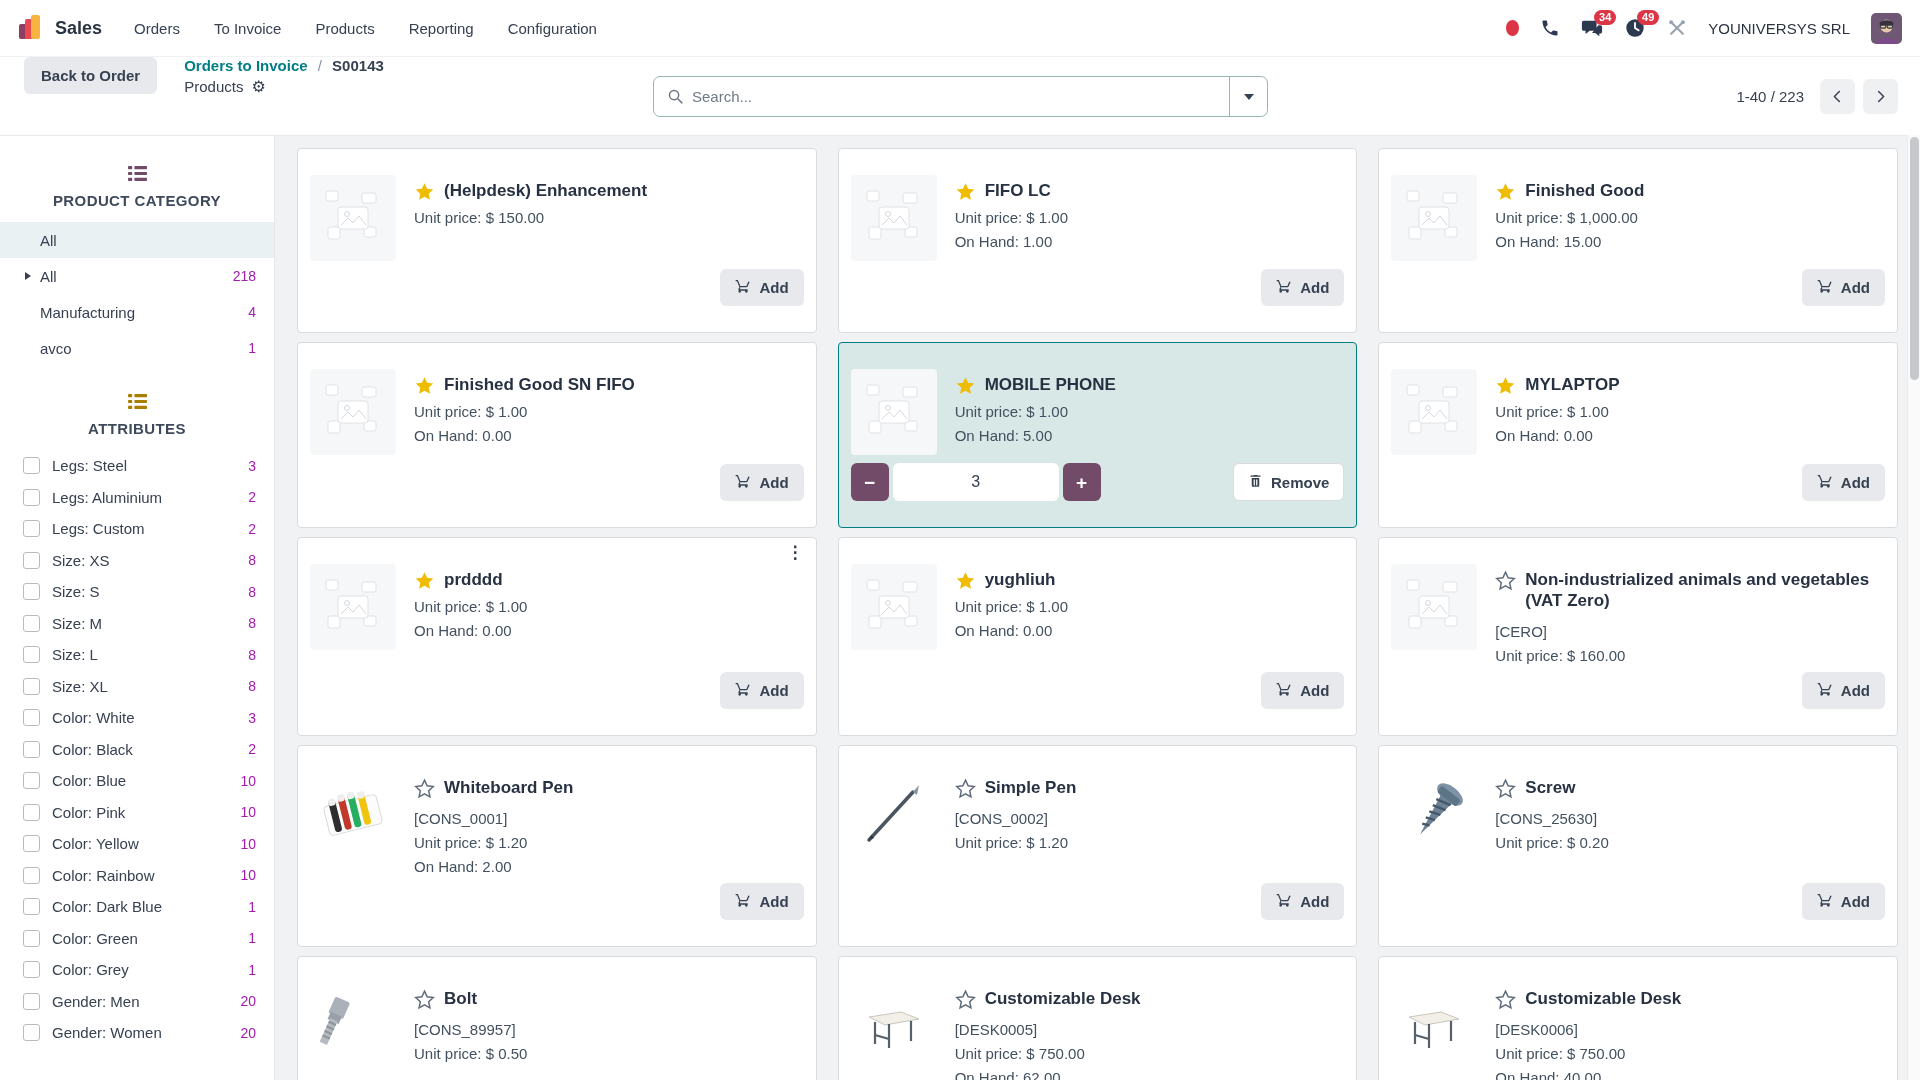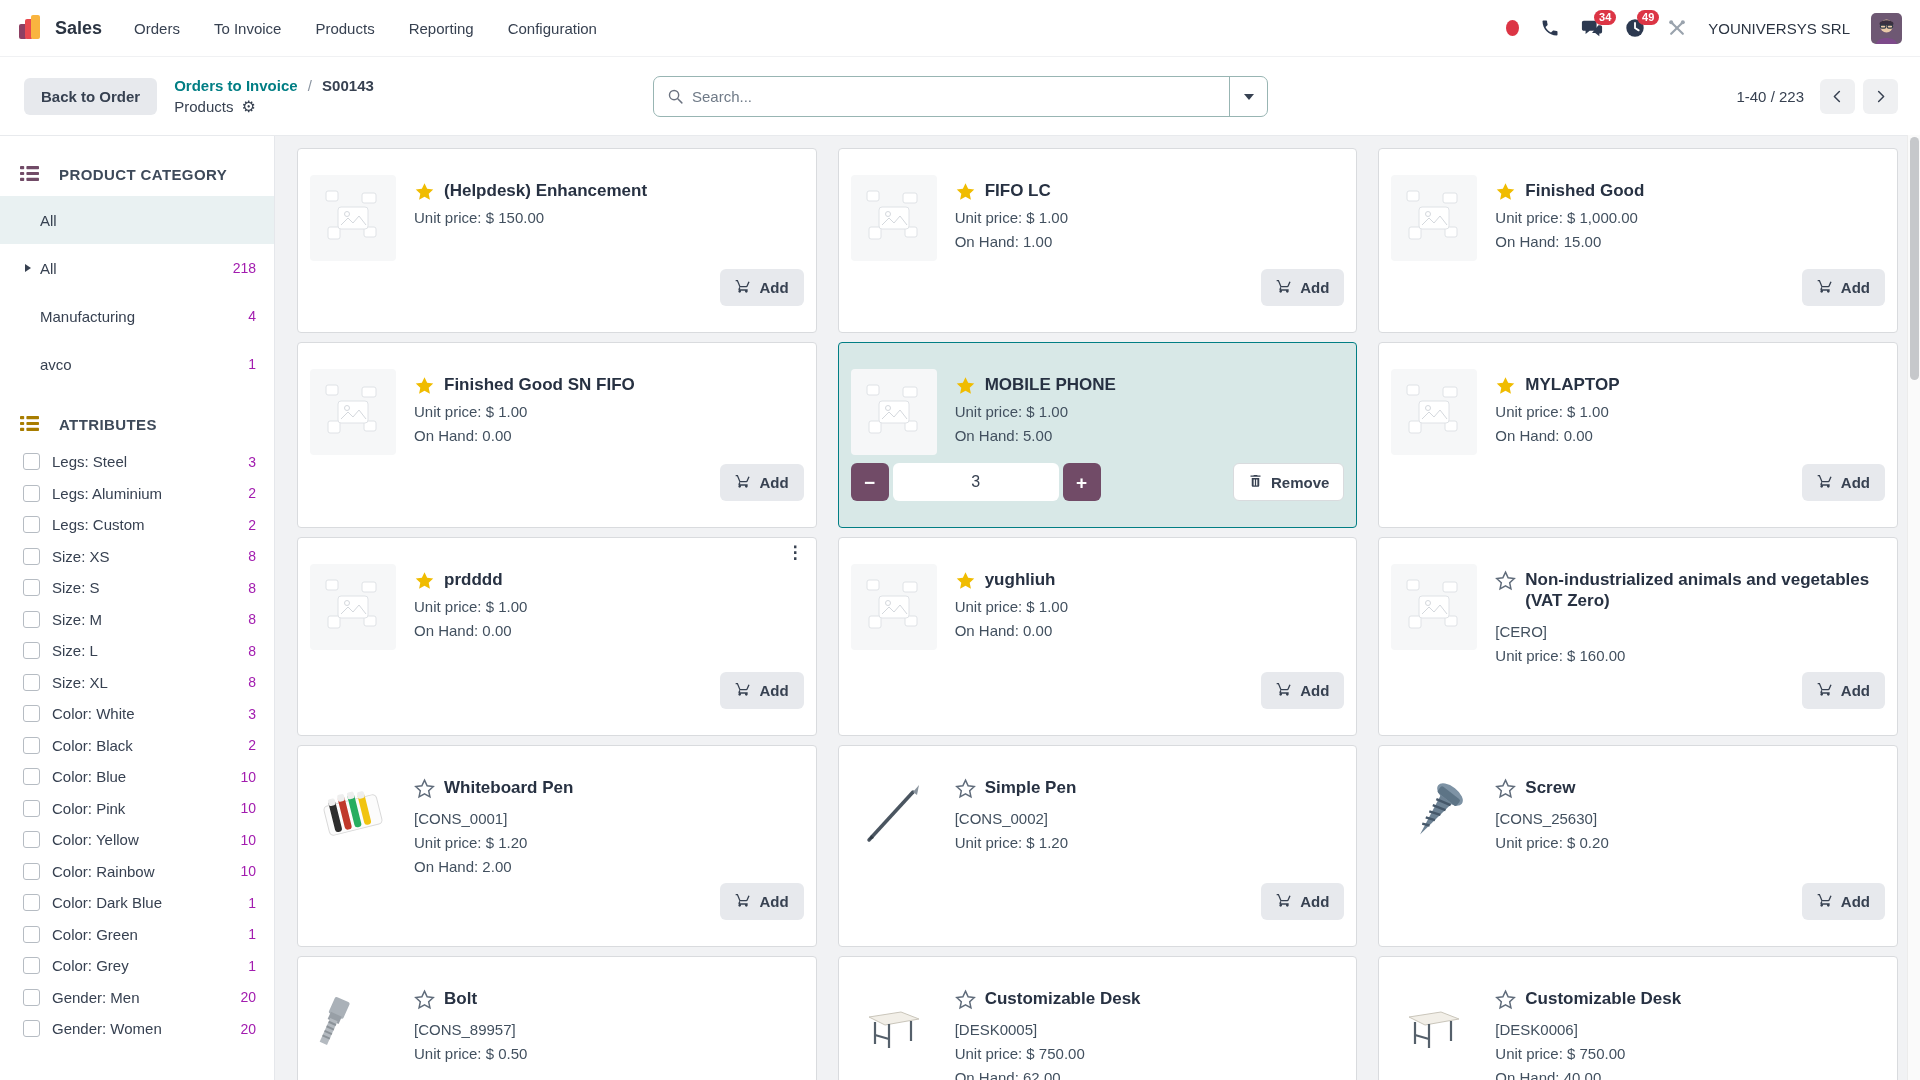--- a/index.html
+++ b/index.html
@@ -15,21 +15,21 @@
   .nav-menu { font-size:15px; color:#374151; cursor:pointer; }
   .nav-right { margin-left:auto; display:flex; align-items:center; gap:21px; }
   .icon-btn { position:relative; display:flex; align-items:center; color:#2c3950; cursor:pointer; }
   .red-dot { width:13px; height:16px; border-radius:50%; background:#dc3545; }
   .badge { position:absolute; top:-7px; right:-13px; background:#dc3545; color:#fff;
     font-size:11px; font-weight:700; border-radius:9px; padding:2px 5px; line-height:1; }
   .company-name { font-size:15px; color:#2b3442; }
   .avatar { width:31px; height:31px; border-radius:5px; overflow:hidden; cursor:pointer; }
 
   
-  .control-panel { height:78px; background:#fff; position:relative; display:flex; align-items:center; padding:0 24px; }
+  .control-panel { height:78px; background:#fff; position:relative; display:flex; align-items:flex-start; padding:0 24px;gap:10px; }
   .back-btn { background:#e7e9ed; border:none; border-radius:6px; padding:10px 17px;
     font-size:15px; font-weight:700; color:#374151; cursor:pointer; font-family:inherit; }
   .breadcrumb-block { margin-left:17px; }
   .bc-line1 { font-size:15px; font-weight:700; }
   .bc-link { color:#017e84; cursor:pointer; }
   .bc-sep { color:#8a94a1; font-weight:400; margin:0 6px; }
   .bc-current { color:#374151; }
   .bc-line2 { font-size:15px; color:#374151; margin-top:3px; display:flex; align-items:center; gap:8px; }
   .gear-glyph { font-size:16px; color:#374151; cursor:pointer; }
 
@@ -46,24 +46,24 @@
 
   .pager { position:absolute; right:22px; top:22px; display:flex; align-items:center; gap:8px; }
   .pager-text { font-size:15px; color:#374151; margin-right:8px; }
   .pager-btn { width:35px; height:35px; border:none; border-radius:6px; background:#eff0f2;
     display:flex; align-items:center; justify-content:center; color:#374151; cursor:pointer; }
 
   
   .page { display:flex; height:945px; border-top:1px solid #e8eaed; }
 
   .sidebar { width:275px; background:#fff; border-right:1px solid #e5e7eb; padding-top:30px; overflow:hidden; flex-shrink:0; }
-  .section-title { display:flex; align-items:flex-start; gap:20px; padding:0 20px; margin-bottom:13px;
-    font-size:15px; font-weight:700; color:#3e4a5a; letter-spacing:.4px; }
+  .section-title { display:flex; align-items:center; gap:11px; padding:0 20px; margin-bottom:13px;
+    font-size:15px; font-weight:700; color:#3e4a5a; letter-spacing:.4px;flex-direction:column; }
   .section-title.attrs { margin-top:28px; }
-  .cat-item { height:48px; display:flex; align-items:center; padding:0 18px 0 40px;
+  .cat-item { height:36px; display:flex; align-items:center; padding:0 18px 0 40px;
     font-size:15px; color:#374151; cursor:pointer; position:relative; }
   .cat-item.selected { background:#e9f1f2; }
   .tree-caret { position:absolute; left:25px; width:0; height:0;
     border-top:4.5px solid transparent; border-bottom:4.5px solid transparent; border-left:6px solid #374151; }
   .count { margin-left:auto; color:#a21caf; font-size:14px; }
   .attr-item { height:31.5px; display:flex; align-items:center; padding:0 18px 0 23px;
     font-size:15px; color:#374151; cursor:pointer; }
   .checkbox { width:17px; height:17px; border:1px solid #b6bcc3; border-radius:3px;
     background:#fff; margin-right:12px; flex-shrink:0; }
 

